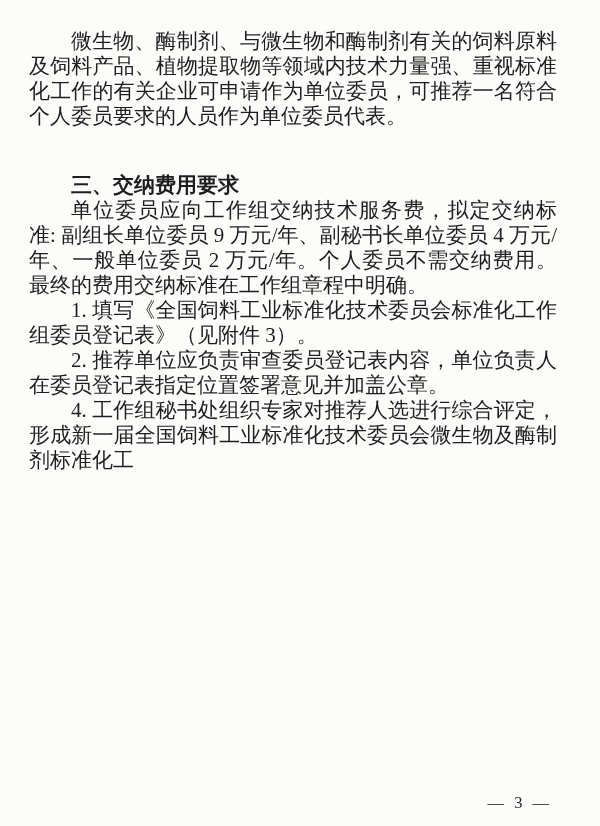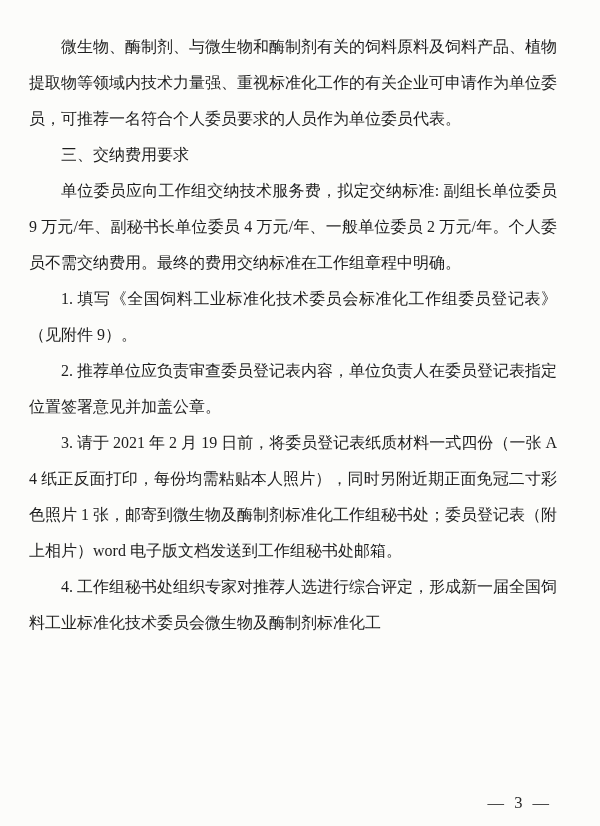--- a/index.html
+++ b/index.html
@@ -17,46 +17,46 @@
     color: #1e1e1e;
   }
   .content {
     position: absolute;
     left: 29px;
     top: 29px;
     width: 528px;
   }
   .para {
     margin: 0;
-    font-size: 16px;
-    line-height: 36px;
+    font-size: 21px;
+    line-height: 25px;
     text-align: justify;
     text-indent: 2em;
     word-break: break-all;
   }
   .para.heading {
-    font-weight: 400;
+    font-weight: 700;
+    margin-top: 44px;
   }
   .page-number {
     position: absolute;
     right: 48px;
     bottom: 13px;
     font-size: 16.5px;
     letter-spacing: 3px;
     color: #2a2a2a;
     white-space: nowrap;
   }
 </style>
 </head>
 <body>
 
 <div class="page">
   <div class="content">
       <p class="para body">微生物、酶制剂、与微生物和酶制剂有关的饲料原料及饲料产品、植物提取物等领域内技术力量强、重视标准化工作的有关企业可申请作为单位委员，可推荐一名符合个人委员要求的人员作为单位委员代表。</p>
       <p class="para heading">三、交纳费用要求</p>
       <p class="para body">单位委员应向工作组交纳技术服务费，拟定交纳标准: 副组长单位委员 9 万元/年、副秘书长单位委员 4 万元/年、一般单位委员 2 万元/年。个人委员不需交纳费用。最终的费用交纳标准在工作组章程中明确。</p>
-      <p class="para body">1. 填写《全国饲料工业标准化技术委员会标准化工作组委员登记表》（见附件 9）。</p>
+      <p class="para body">1. 填写《全国饲料工业标准化技术委员会标准化工作组委员登记表》（见附件 3）。</p>
       <p class="para body">2. 推荐单位应负责审查委员登记表内容，单位负责人在委员登记表指定位置签署意见并加盖公章。</p>
-      <p class="para body">3. 请于 2021 年 2 月 19 日前，将委员登记表纸质材料一式四份（一张 A4 纸正反面打印，每份均需粘贴本人照片），同时另附近期正面免冠二寸彩色照片 1 张，邮寄到微生物及酶制剂标准化工作组秘书处；委员登记表（附上相片）word 电子版文档发送到工作组秘书处邮箱。</p>
       <p class="para body">4. 工作组秘书处组织专家对推荐人选进行综合评定，形成新一届全国饲料工业标准化技术委员会微生物及酶制剂标准化工</p>
     </div>
   <div class="page-number">— 3 —</div>
 </div>
 
 </body></html>

